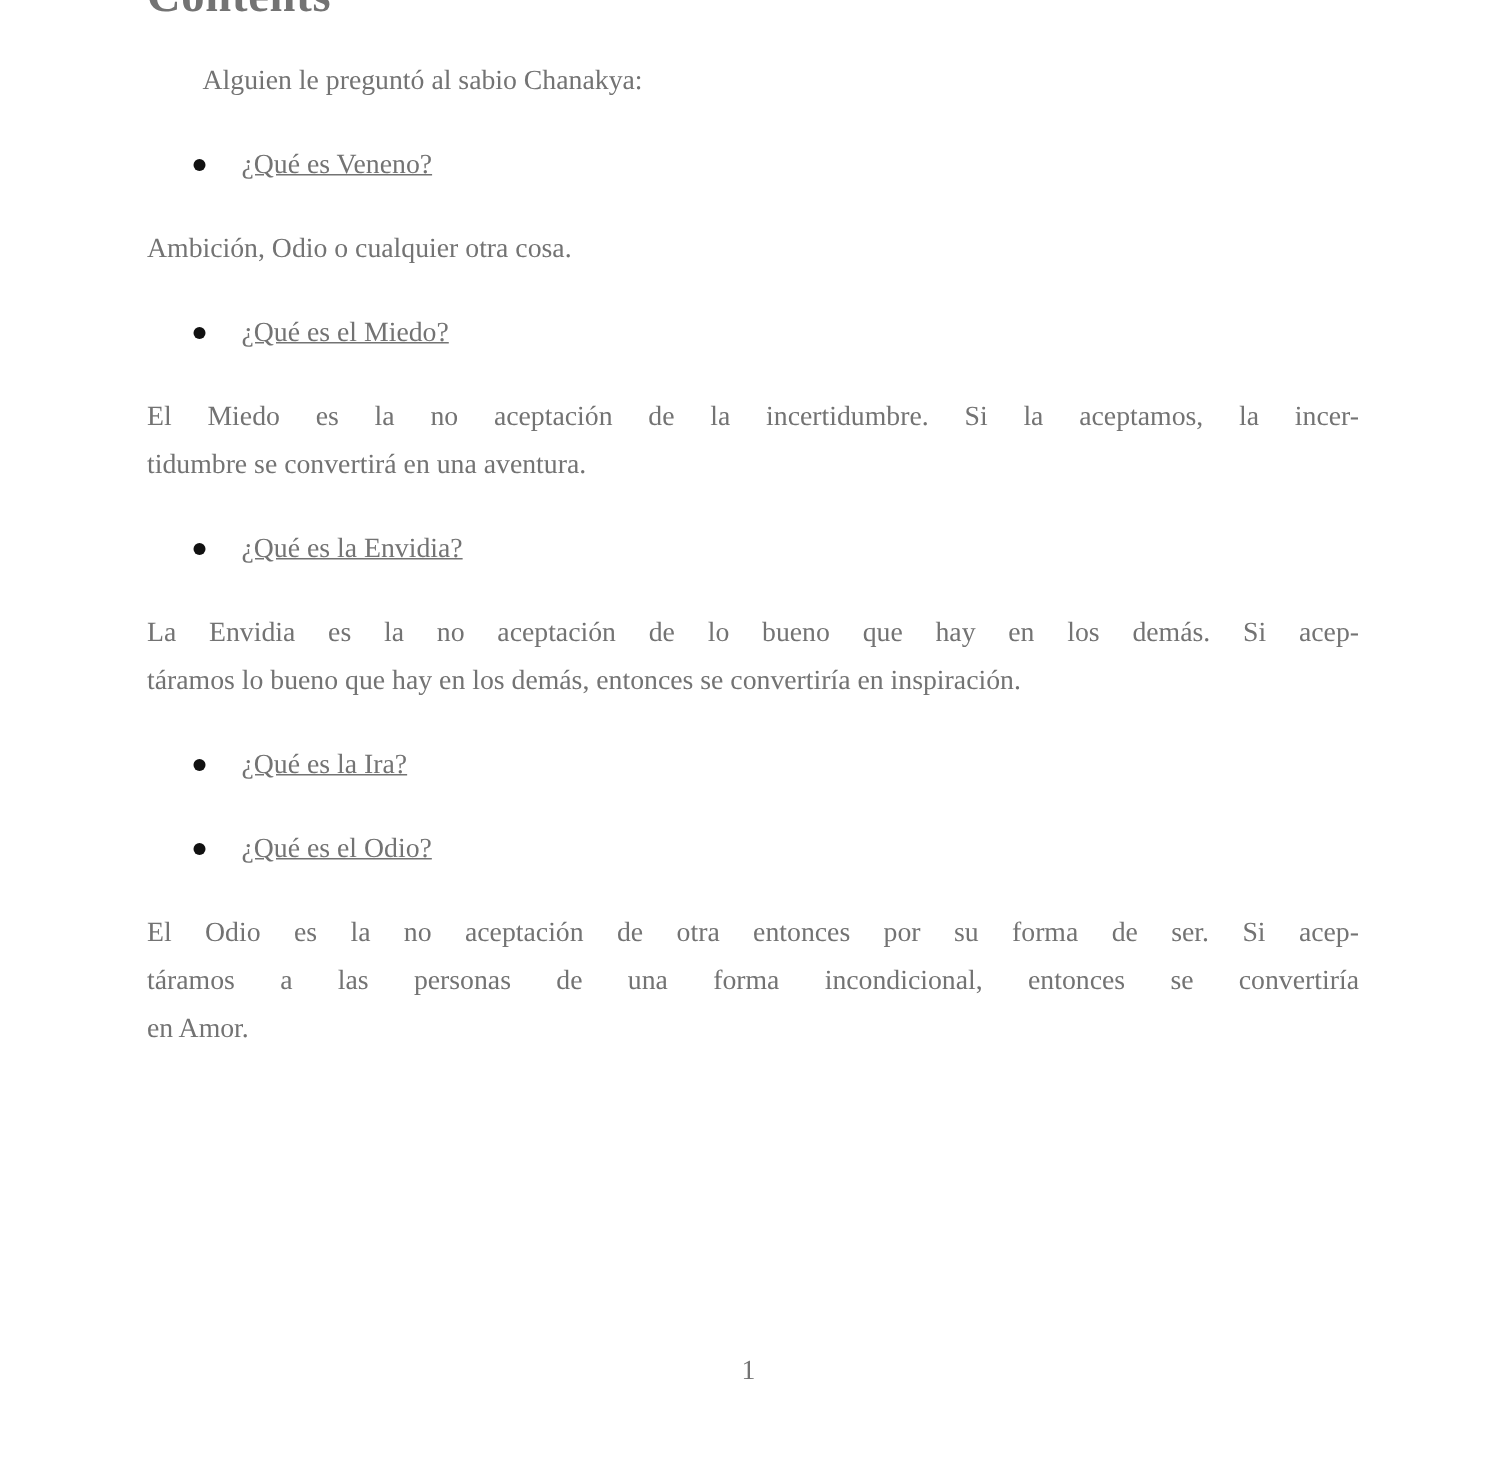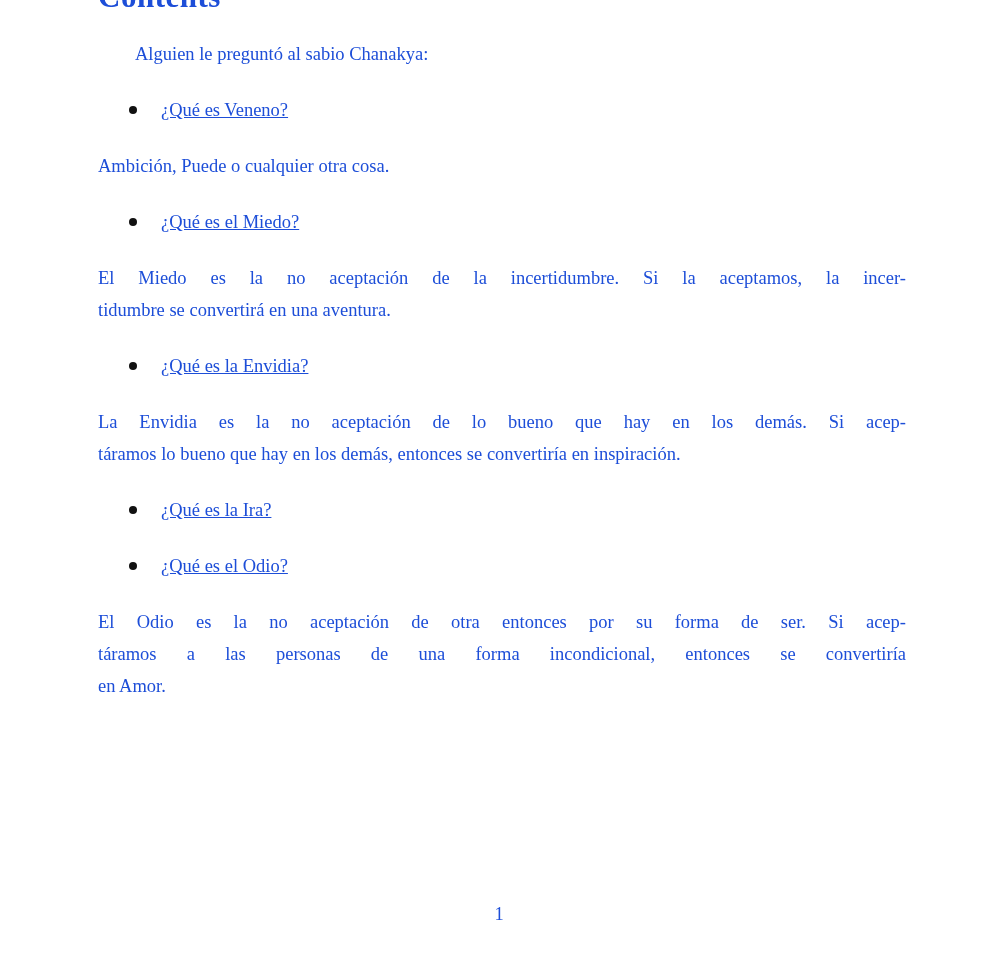--- a/index.html
+++ b/index.html
@@ -7,21 +7,21 @@
     padding: 0;
     background: #ffffff;
   }
   .page {
     position: relative;
     width: 998px;
     height: 980px;
     background: #ffffff;
     overflow: hidden;
     font-family: "Liberation Serif", "DejaVu Serif", serif;
-    color: #1d4ed8;
+    color: #737373;
   }
   
   .heading {
     position: absolute;
     left: 98px;
     top: -19px;
     font-size: 31px;
     font-weight: bold;
     line-height: 31px;
     letter-spacing: 0.5px;
@@ -85,21 +85,21 @@
   <div class="content">
 
     <p class="intro">Alguien le preguntó al sabio Chanakya:</p>
 
     <div class="bullet-item">
       <span class="bullet-dot"></span>
       <span>¿Qué es Veneno?</span>
     </div>
 
     <div class="para">
-      <div class="jline last">Ambición, Puede o cualquier otra cosa.</div>
+      <div class="jline last">Ambición, Odio o cualquier otra cosa.</div>
     </div>
 
     <div class="bullet-item">
       <span class="bullet-dot"></span>
       <span>¿Qué es el Miedo?</span>
     </div>
 
     <div class="para">
       <div class="jline">El Miedo es la no aceptación de la incertidumbre. Si la aceptamos, la incer-</div>
       <div class="jline last">tidumbre se convertirá en una aventura.</div>

